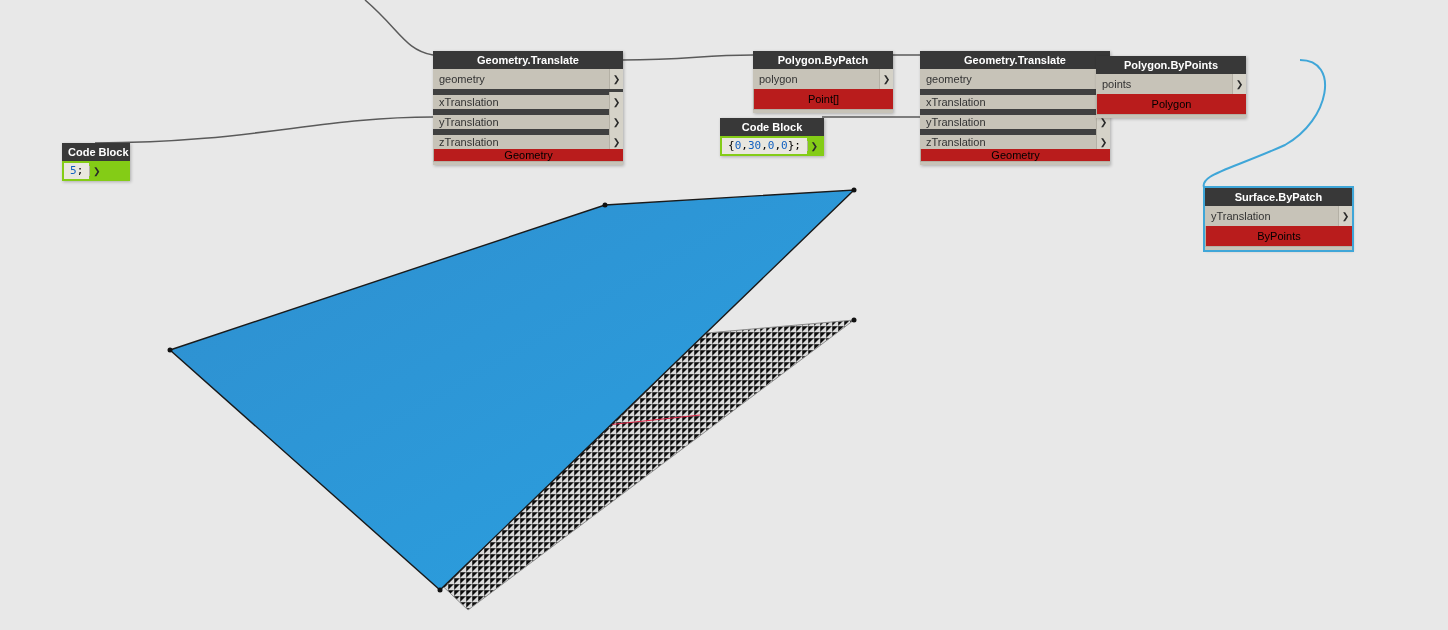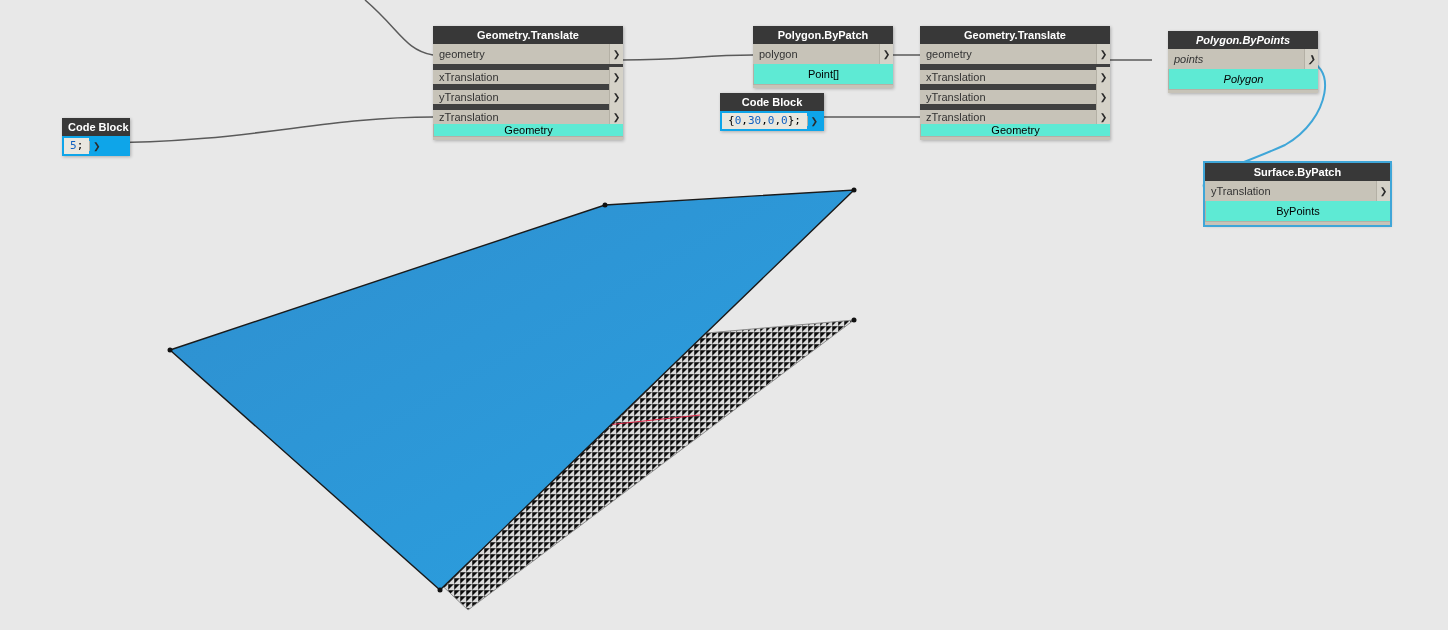--- a/index.html
+++ b/index.html
@@ -9,20 +9,21 @@
     background: #e8e8e8;
     font-family: Arial, Helvetica, sans-serif;
     font-size: 11px;
     position: relative;
     overflow: hidden;
   }
   .node {
     position: absolute;
     background: #c7c3b8;
     box-shadow: 1px 1px 3px rgba(0,0,0,0.25);
+    margin-top: 25px;
   }
   .node.sel {
     outline: 2px solid #3fa6d8;
   }
   .node-title {
     background: #383838;
     color: #fff;
     font-size: 11px;
     font-weight: bold;
     text-align: center;
@@ -53,30 +54,30 @@
     height: 20px;
     display: flex;
     align-items: center;
     justify-content: center;
     color: #2b2b2b;
     background: #d5d2c8;
     border-left: 1px solid #b4b0a5;
     font-size: 9px;
   }
   .out-col .port-row {
-    background: #5eead4;
+    background: #b91c1c;
     border-left: 1px solid #b4b0a5;
     padding: 0 6px;
     justify-content: center;
     min-width: 50px;
   }
   .cb-body {
     display: flex;
     align-items: center;
-    background: #0ea5e9;
+    background: #84cc16;
     height: 20px;
   }
   .cb-text {
     padding: 0 6px;
     font-family: monospace;
     font-size: 11px;
     background: #e9e7df;
     margin: 2px 0 2px 2px;
     height: 16px;
     line-height: 16px;
@@ -227,39 +228,39 @@
     </div>
     <div class="out-col">
       <div class="port-row" style="flex:1;">
           <span>Geometry</span>
         </div>
     </div>
   </div>
   <div class="node-footer"></div>
 </div>
 
-<div class="node" style="left:1168px; top:31px; width:150px;font-style:italic;">
+<div class="node" style="left:1096px; top:31px; width:150px;">
   <div class="node-title">Polygon.ByPoints</div>
   <div class="node-body">
     <div class="in-col">
       <div class="port-row">
           <span class="port-label">points</span>
           <span class="port-chevron">❯</span>
         </div>
     </div>
     <div class="out-col">
       <div class="port-row">
           <span>Polygon</span>
         </div>
     </div>
   </div>
   <div class="node-footer"></div>
 </div>
 
-<div class="node sel" style="left:1205px; top:163px; width:185px;">
+<div class="node sel" style="left:1205px; top:163px; width:147px;">
   <div class="node-title">Surface.ByPatch</div>
   <div class="node-body">
     <div class="in-col">
       <div class="port-row">
           <span class="port-label">yTranslation</span>
           <span class="port-chevron">❯</span>
         </div>
     </div>
     <div class="out-col">
       <div class="port-row">

